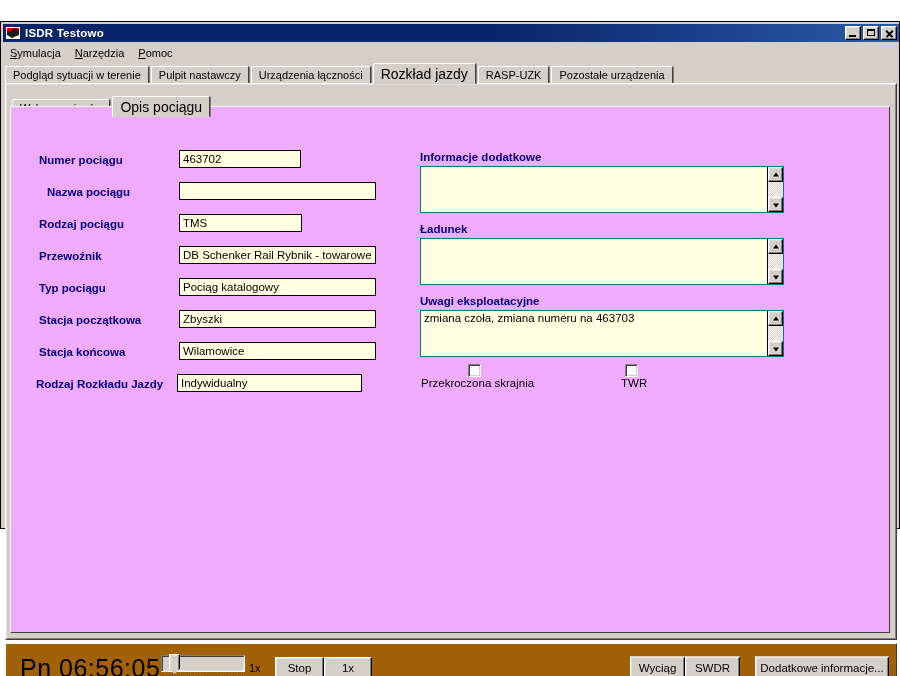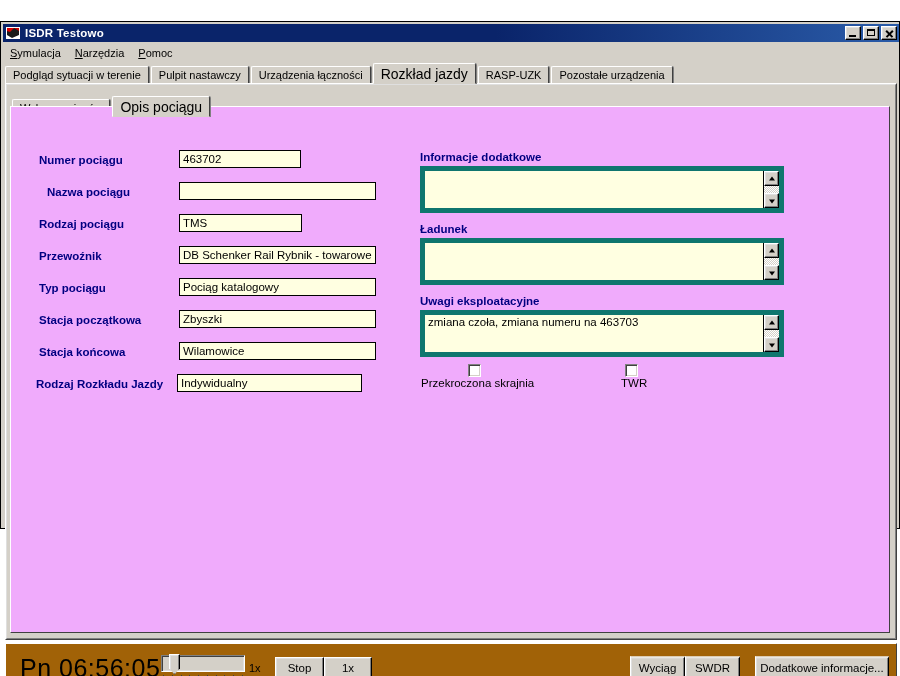--- a/index.html
+++ b/index.html
@@ -184,21 +184,21 @@
     position: absolute;
     color: #000080;
     font-weight: bold;
     font-size: 11.5px;
     white-space: nowrap;
   }
   .memo {
     position: absolute;
     box-sizing: border-box;
     background: #ffffe1;
-    border: 5px solid #0f766e;
+    border: 1px solid #0f766e;
     overflow: hidden;
   }
   .memo .txt {
     position: absolute; left: 3px; top: 1px;
     font-size: 11.5px; color: #000;
     white-space: nowrap;
   }
   .vscroll {
     position: absolute; right: 0px; top: 0px;
     width: 16px; bottom: 0px;

